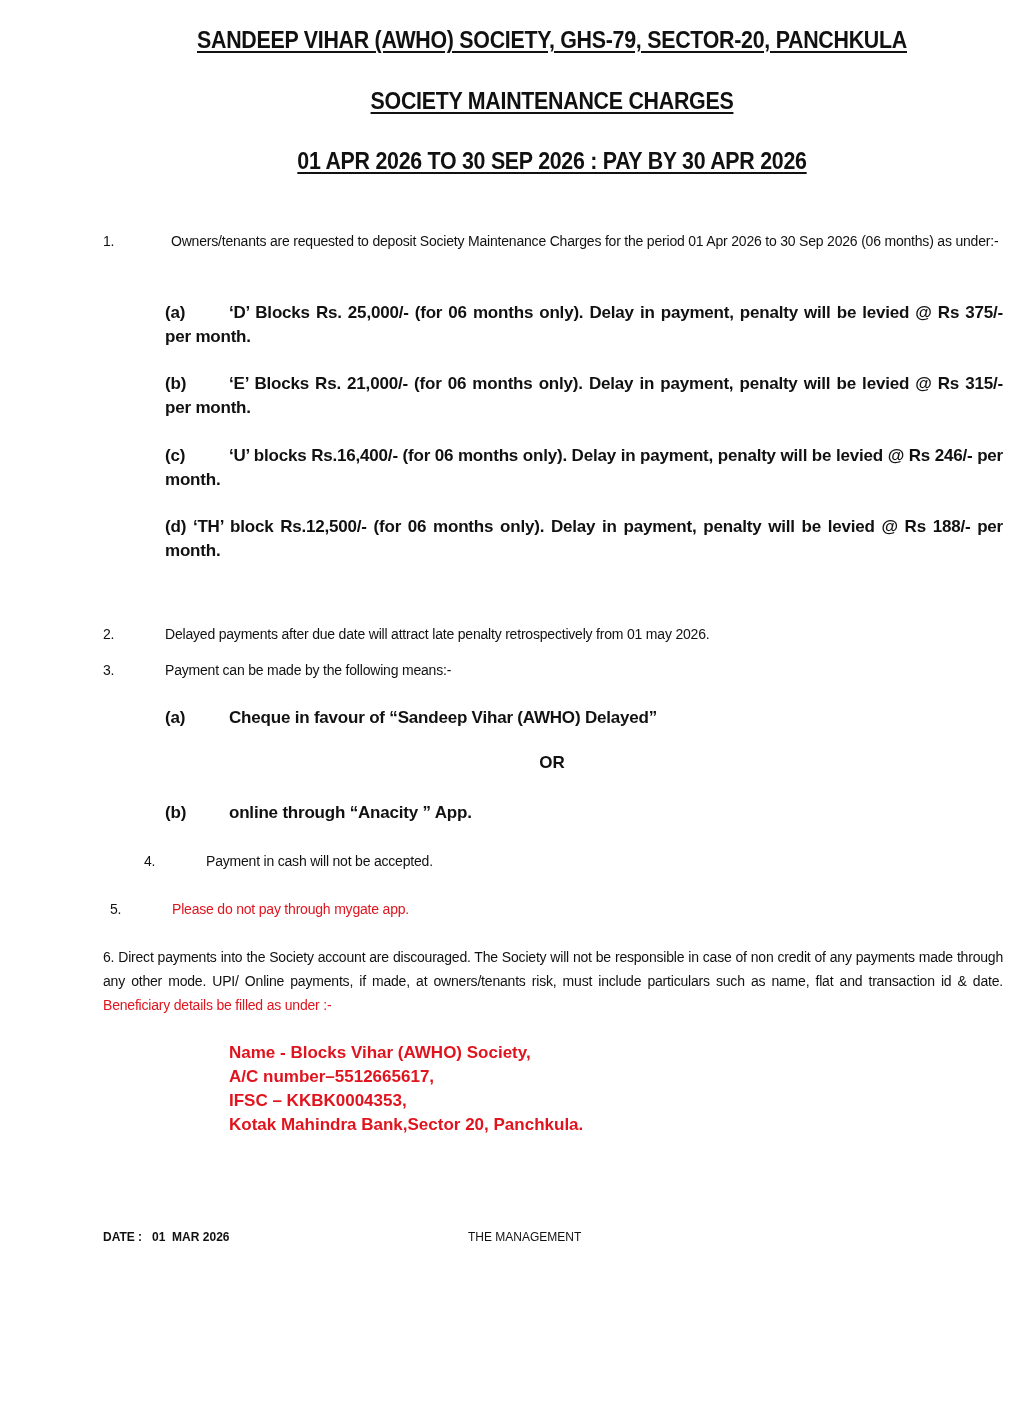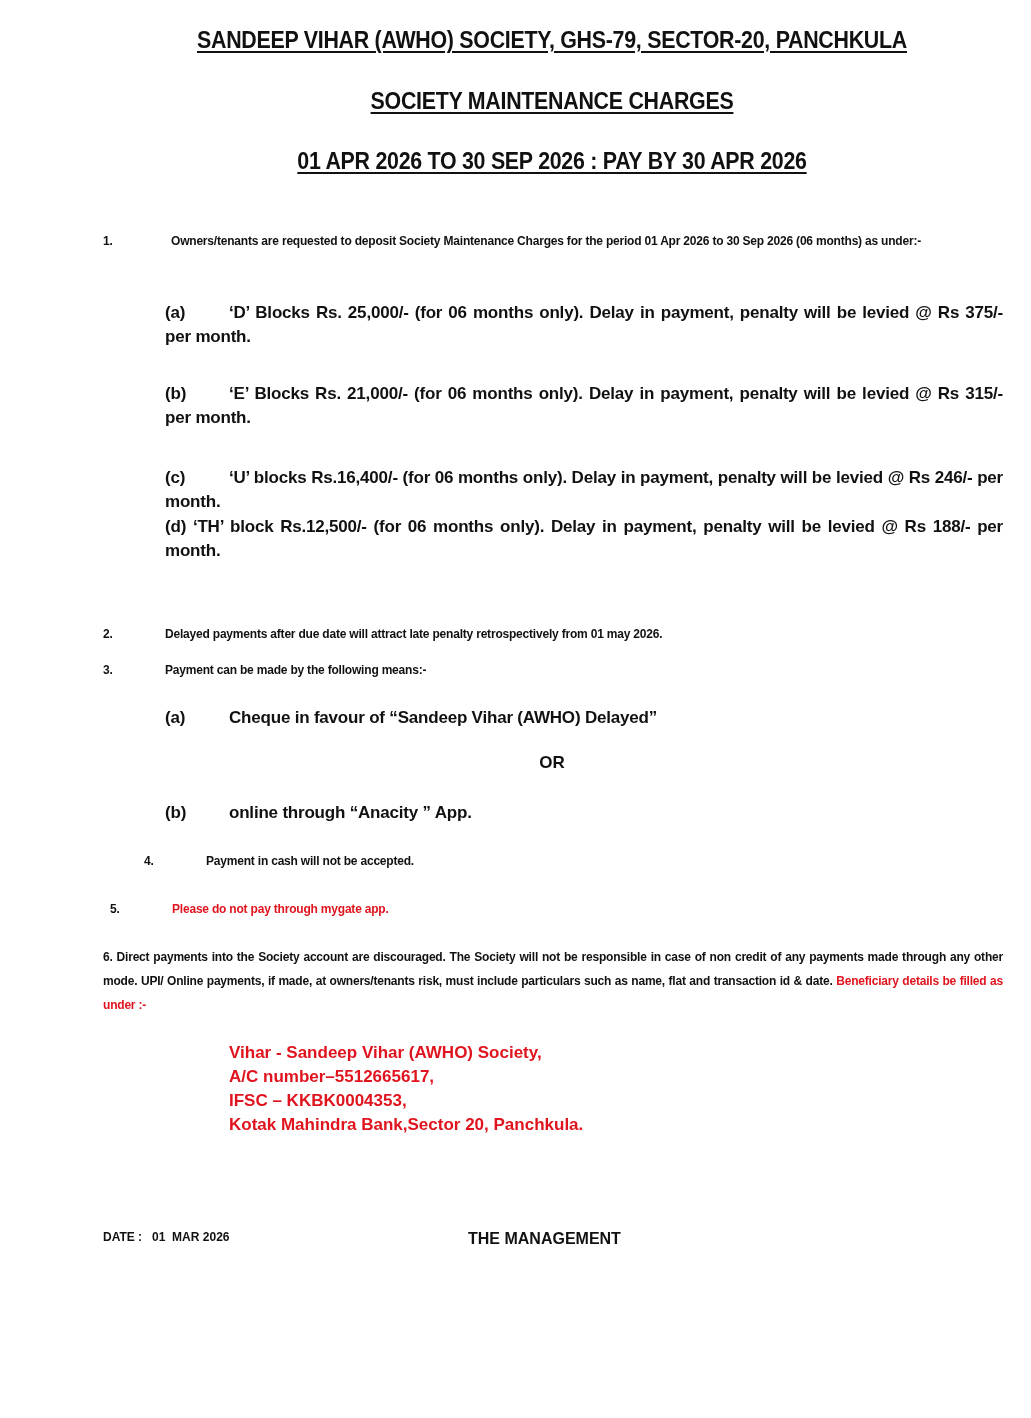--- a/index.html
+++ b/index.html
@@ -39,23 +39,23 @@
       white-space: nowrap;
     }
     .h1 { top: 27px; }
     .h2 { top: 88px; }
     .h3 { top: 148px; }
 
     .para {
       position: absolute;
       left: 103px;
       width: 900px;
-      font-size: 12px;
+      font-size: 14px;
       line-height: 24px;
-      font-weight: bold;
+      font-weight: normal;
       font-family: "Liberation Sans", sans-serif;
       letter-spacing: -0.2px;
       text-align: justify;
     }
     .sub {
       position: absolute;
       left: 165px;
       width: 838px;
       font-size: 17px;
       line-height: 24px;
@@ -101,45 +101,45 @@
       top: 1230px;
       font-size: 12px;
       font-weight: bold;
       font-family: "Liberation Sans", sans-serif;
       white-space: pre;
     }
     .footer-mgmt {
       position: absolute;
       left: 468px;
       top: 1230px;
-      font-size: 16px;
-      font-weight: bold;
+      font-size: 12px;
+      font-weight: normal;
       font-family: "Liberation Sans", sans-serif;
     }
   </style>
 </head>
 <body>
 
 <div class="doc">
 
   <div class="heading h1">SANDEEP VIHAR (AWHO) SOCIETY, GHS-79, SECTOR-20, PANCHKULA</div>
   <div class="heading h2">SOCIETY MAINTENANCE CHARGES</div>
   <div class="heading h3">01 APR 2026 TO 30 SEP 2026 : PAY BY 30 APR 2026</div>
 
   <div class="para" style="top:229px;">
     <span class="num num1">1.</span><span>Owners/tenants are requested to deposit Society Maintenance Charges for the period 01 Apr 2026 to 30 Sep 2026 (06 months) as under:-</span>
   </div>
 
   <div class="sub" style="top:301px;">
     <span class="letter">(a)</span><span>‘D’ Blocks Rs. 25,000/- (for 06 months only). Delay in payment, penalty will be levied @ Rs 375/- per month.</span>
   </div>
-  <div class="sub" style="top:372px;margin-top:10px;">
+  <div class="sub" style="top:372px;">
     <span class="letter">(b)</span><span>‘E’ Blocks Rs. 21,000/- (for 06 months only). Delay in payment, penalty will be levied @ Rs 315/- per month.</span>
   </div>
-  <div class="sub" style="top:444px;margin-top:22px;">
+  <div class="sub" style="top:444px;">
     <span class="letter">(c)</span><span>‘U’ blocks Rs.16,400/- (for 06 months only). Delay in payment, penalty will be levied @ Rs 246/- per month.</span>
   </div>
   <div class="sub" style="top:515px;">
     <span>(d)</span> <span>‘TH’ block Rs.12,500/- (for 06 months only). Delay in payment, penalty will be levied @ Rs 188/- per month.</span>
   </div>
 
   <div class="para" style="top:622px;">
     <span class="num">2.</span><span>Delayed payments after due date will attract late penalty retrospectively from 01 may 2026.</span>
   </div>
 
@@ -161,21 +161,21 @@
   <div class="para" style="top:897px;margin-left:7px;">
     <span class="num">5.</span><span class="red">Please do not pay through mygate app.</span>
   </div>
 
   <div class="para" style="top:945px;">
     <span>6. Direct payments into the Society account are discouraged. The Society will not be responsible in case of non credit of any payments made through any other mode. UPI/ Online payments, if made, at owners/tenants risk, must include particulars such as name, flat and transaction id &amp; date.</span>
     <span class="red">Beneficiary details be filled as under :-</span>
   </div>
 
   <div class="bene">
-    <div>Vihar - Sandeep Vihar (AWHO) Society,</div>
+    <div>Name - Blocks Vihar (AWHO) Society,</div>
     <div>A/C number–5512665617,</div>
     <div>IFSC – KKBK0004353,</div>
     <div>Kotak Mahindra Bank,Sector 20, Panchkula.</div>
   </div>
 
   <div class="footer-date">DATE :   01  MAR 2026</div>
   <div class="footer-mgmt">THE MANAGEMENT</div>
 
 </div>
 

